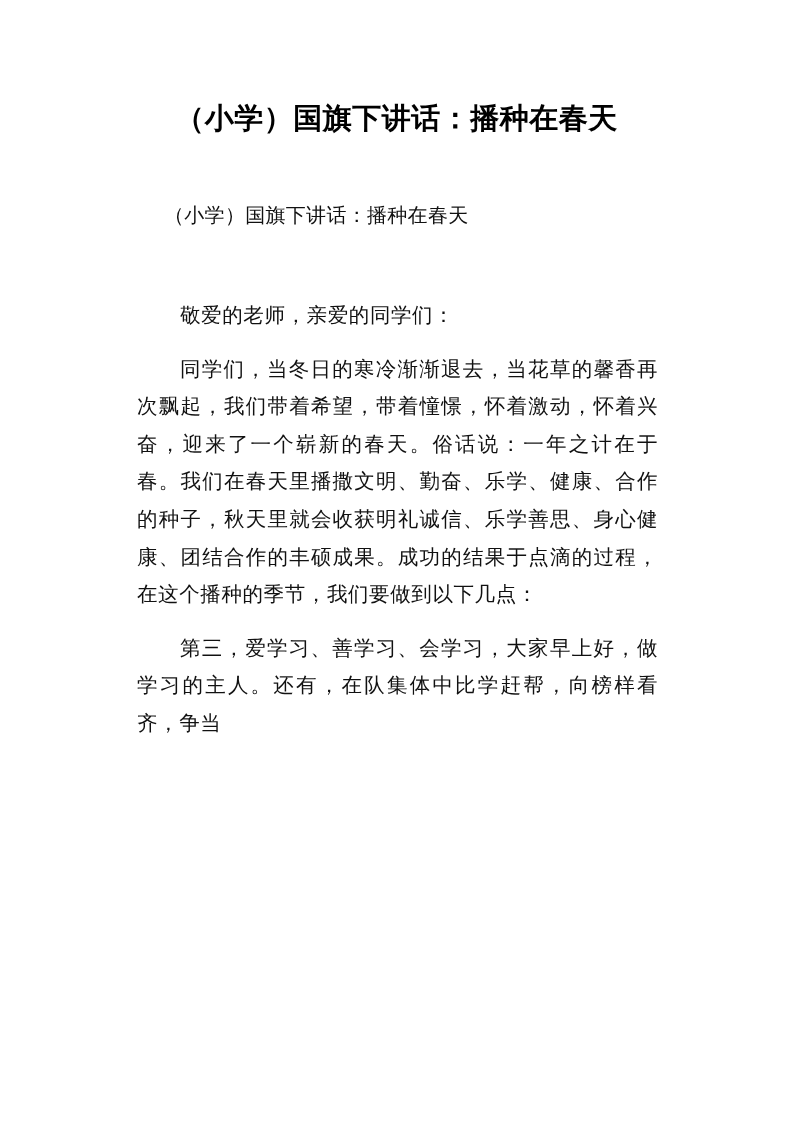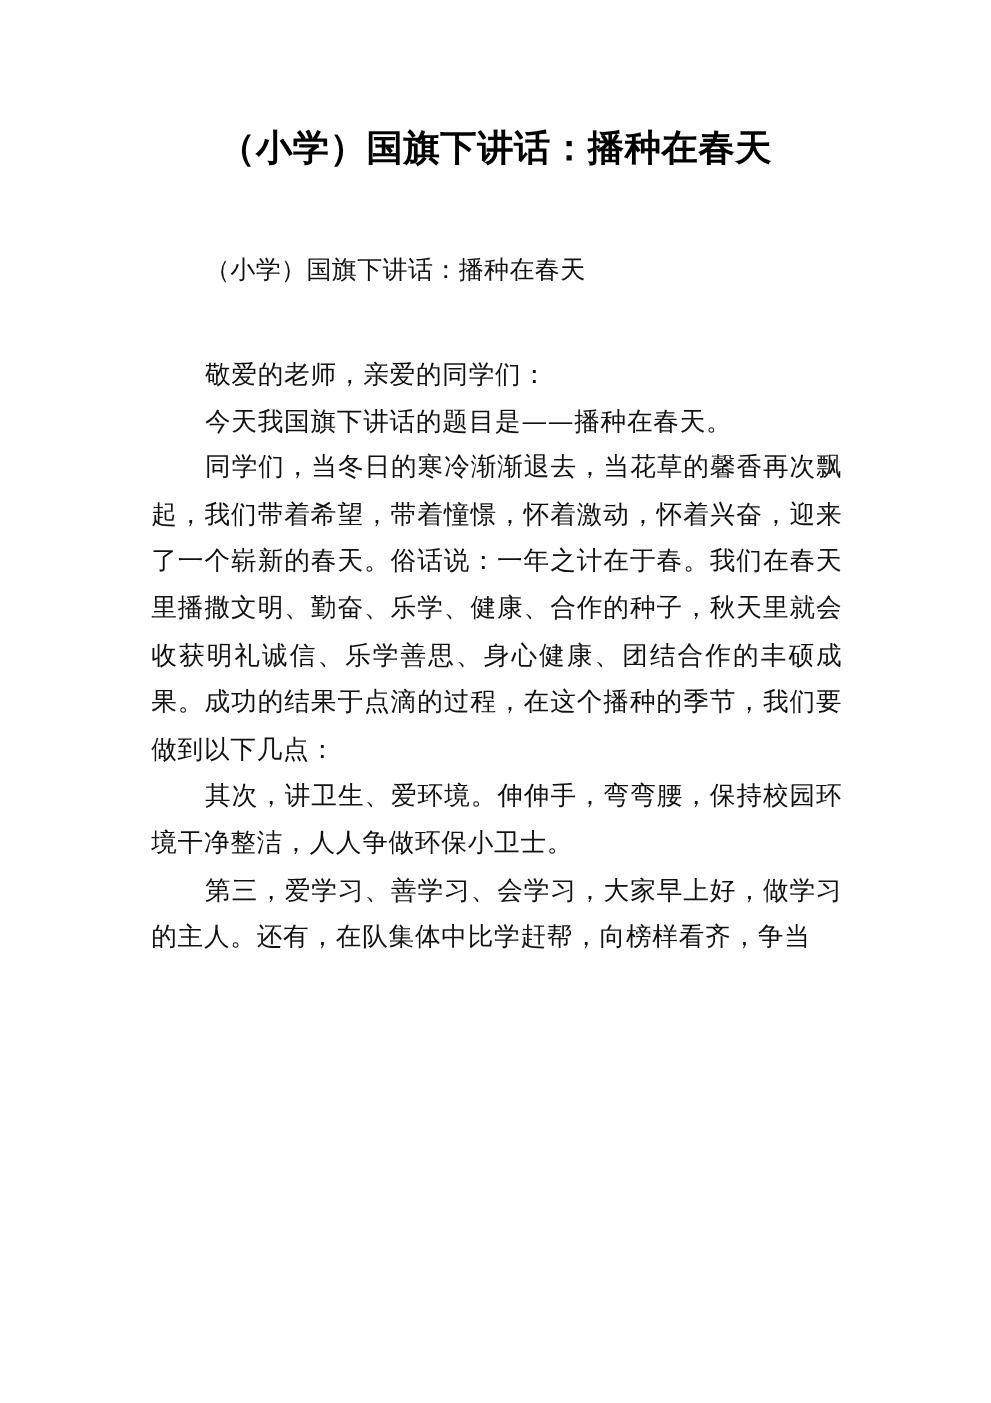--- a/index.html
+++ b/index.html
@@ -15,30 +15,28 @@
     position: absolute; left: 164px; top: 200px;
     font-family: "DejaVu Serif", "Liberation Serif", serif;
     font-size: 20px; line-height: 30px; color: #111; letter-spacing: 0.3px;
   }
   .body {
     position: absolute; left: 121px; top: 281px; width: 553px;
     font-family: "DejaVu Serif", "Liberation Serif", serif;
     font-size: 20.5px; line-height: 37.6px; color: #111;
     text-align: justify; letter-spacing: 0.6px;
   }
-  .body p { margin: 0; padding: 0; }
+  .body p { margin: 16px; padding: 0; }
   .body p.indent { text-indent: 2.1em; font-family: Liberation Serif, serif; }
   .body p.noindent-shift { padding-left: 43px; }
 </style>
 </head>
 <body>
 
 <div class="page">
   <div class="title">（小学）国旗下讲话：播种在春天</div>
   <div class="subtitle">（小学）国旗下讲话：播种在春天</div>
   <div class="body">
     <p class="noindent-shift">敬爱的老师，亲爱的同学们：</p>
-    <p class="noindent-shift">今天我国旗下讲话的题目是——播种在春天。</p>
     <p class="indent">同学们，当冬日的寒冷渐渐退去，当花草的馨香再次飘起，我们带着希望，带着憧憬，怀着激动，怀着兴奋，迎来了一个崭新的春天。俗话说：一年之计在于春。我们在春天里播撒文明、勤奋、乐学、健康、合作的种子，秋天里就会收获明礼诚信、乐学善思、身心健康、团结合作的丰硕成果。成功的结果于点滴的过程，在这个播种的季节，我们要做到以下几点：</p>
-    <p class="indent">其次，讲卫生、爱环境。伸伸手，弯弯腰，保持校园环境干净整洁，人人争做环保小卫士。</p>
     <p class="indent">第三，爱学习、善学习、会学习，大家早上好，做学习的主人。还有，在队集体中比学赶帮，向榜样看齐，争当</p>
   </div>
 </div>
 
 </body></html>

